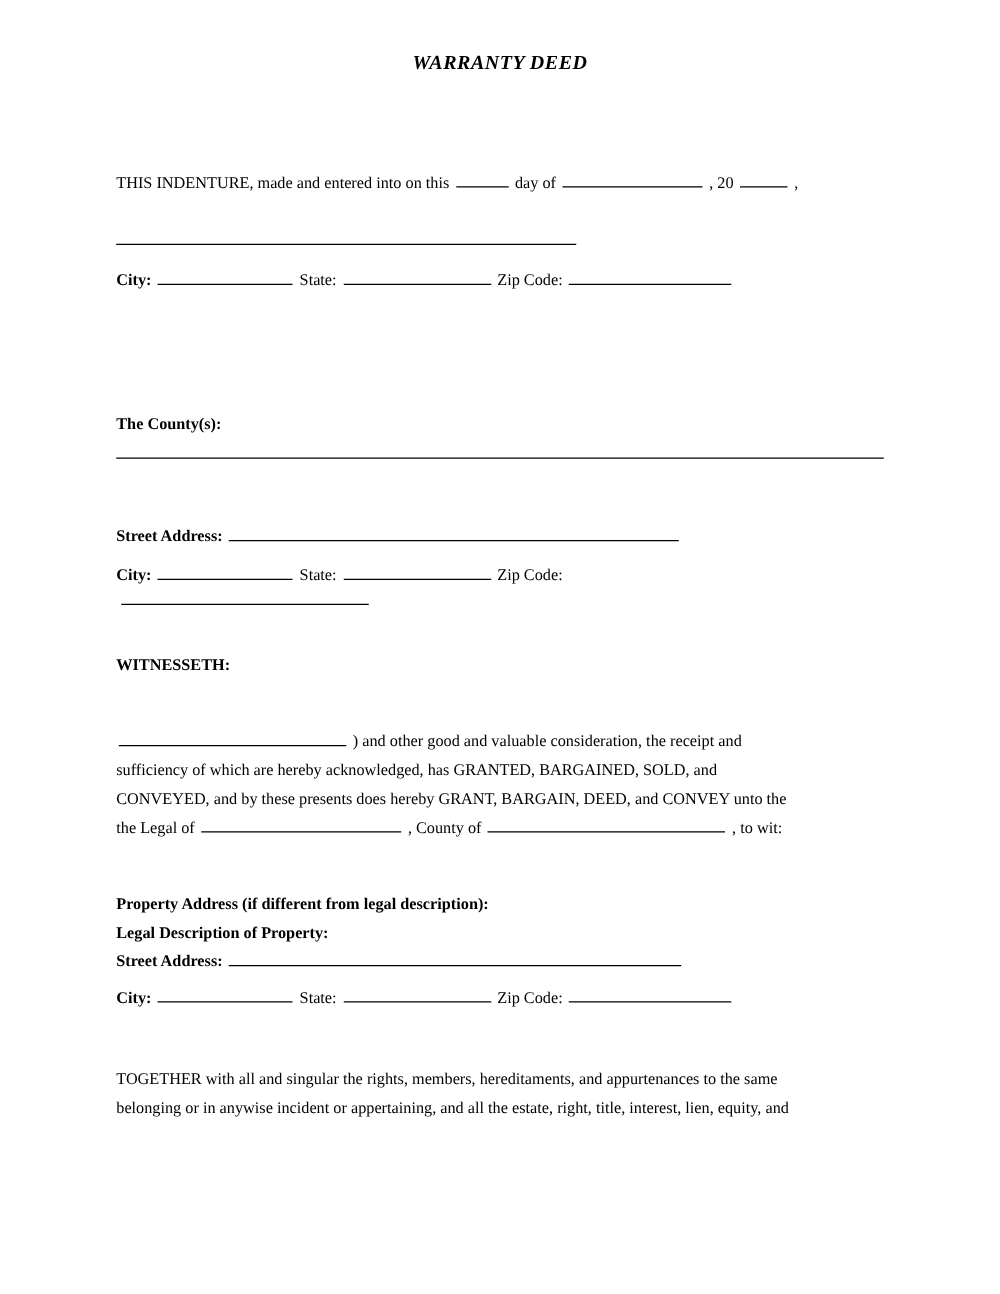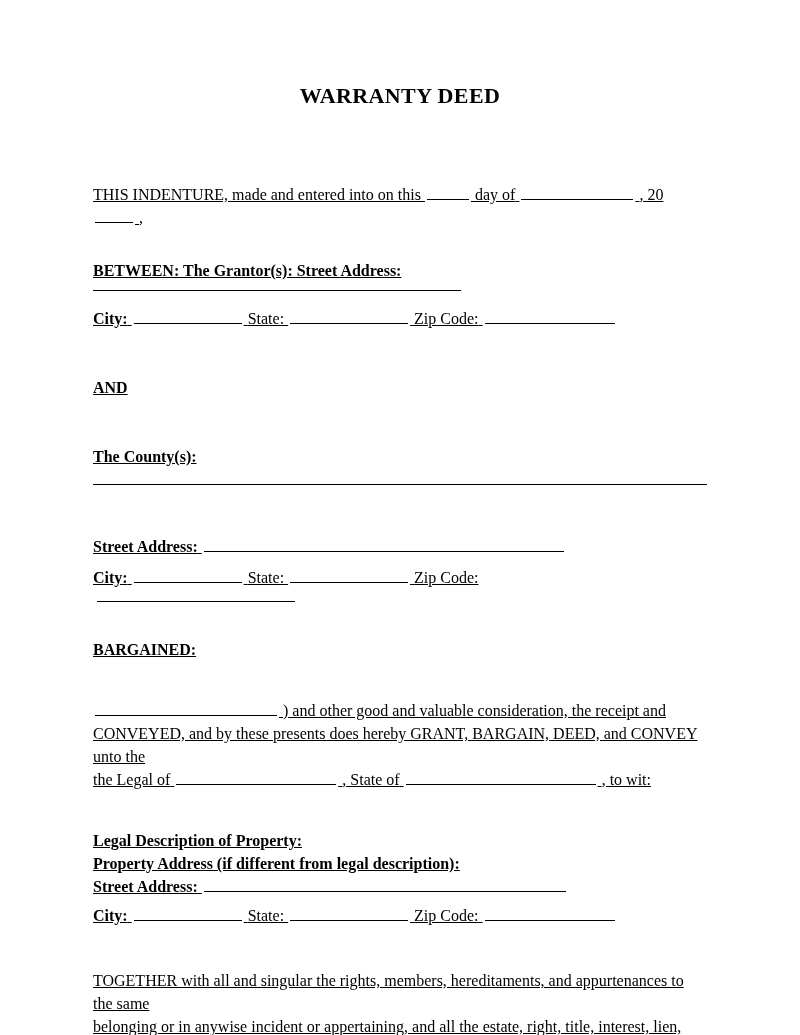--- a/index.html
+++ b/index.html
@@ -24,29 +24,29 @@
   }
   .content {
     position: absolute;
     left: 93px;
     top: 0;
     width: 614px;
   }
   .doc-title {
     text-align: center;
     font-weight: bold;
-    font-size: 22px;
+    font-size: 16px;
     letter-spacing: 0.4px;
-    margin-top: 83px;
+    margin-top: 42px;
     margin-bottom: 0;
+    font-style: italic;
   }
   .para {
-    font-size: 16px;
+    font-size: 13px;
     line-height: 23px;
-    text-decoration: underline;
   }
   .bold {
     font-weight: bold;
   }
   .blank {
     display: inline-block;
     border-bottom: 1.3px solid #000;
     vertical-align: baseline;
     height: 13px;
     margin: 0 2px;
@@ -93,41 +93,39 @@
       <span class="blank ln-short"></span>
       <span>day of</span>
       <span class="blank ln-med"></span>
       <span>, 20</span>
       <span class="blank ln-date"></span>
       <span>,</span>
     </div>
 
     <div class="sp-30"></div>
 
-    <div class="para bold row">BETWEEN: The Grantor(s): Street Address:</div>
 
     <div class="sp-8"></div>
     <div style="width:368px">
         <hr class="rule">
       </div>
     <div class="sp-16"></div>
 
     <div class="para row">
       <span class="bold">City:</span>
       <span class="blank ln-city"></span>
       <span>State:</span>
       <span class="blank ln-state"></span>
       <span>Zip Code:</span>
       <span class="blank ln-zip"></span>
     </div>
 
     <div class="sp-30"></div>
     <div class="sp-16"></div>
 
-    <div class="para bold row">AND</div>
 
     <div class="sp-30"></div>
     <div class="sp-16"></div>
 
     <div class="para bold row">The County(s):</div>
 
     <div class="sp-16"></div>
     <div style="width:614px">
         <hr class="rule">
       </div>
@@ -151,46 +149,47 @@
     </div>
 
     <div class="sp-12"></div>
     <div style="width:198px; margin-left:4px">
         <hr class="rule">
       </div>
 
     <div class="sp-30"></div>
     <div class="sp-6"></div>
 
-    <div class="para bold row">BARGAINED:</div>
+    <div class="para bold row">WITNESSETH:</div>
 
     <div class="sp-30"></div>
     <div class="sp-8"></div>
 
 
     <div class="para row">
       <span class="blank ln-dollars"></span>
       <span>) and other good and valuable consideration, the receipt and</span>
     </div>
 
+    <div class="para row">sufficiency of which are hereby acknowledged, has GRANTED, BARGAINED, SOLD, and</div>
     <div class="para row">CONVEYED, and by these presents does hereby GRANT, BARGAIN, DEED, and CONVEY unto the</div>
 
     <div class="para row">
       <span>the Legal of</span>
       <span class="blank ln-county"></span>
-      <span>, State of</span>
+      <span>, County of</span>
       <span class="blank ln-statefull"></span>
       <span>, to wit:</span>
     </div>
 
     <div class="sp-30"></div>
     <div class="sp-8"></div>
 
+    <div class="para bold row">Property Address (if different from legal description):</div>
     <div class="para bold row">Legal Description of Property:</div>
-    <div class="para bold row">Property Address (if different from legal description):</div>
 
     <div class="para row">
       <span class="bold">Street Address:</span>
       <span class="blank ln-streetlong"></span>
     </div>
 
     <div class="sp-6"></div>
 
     <div class="para row">
       <span class="bold">City:</span>

